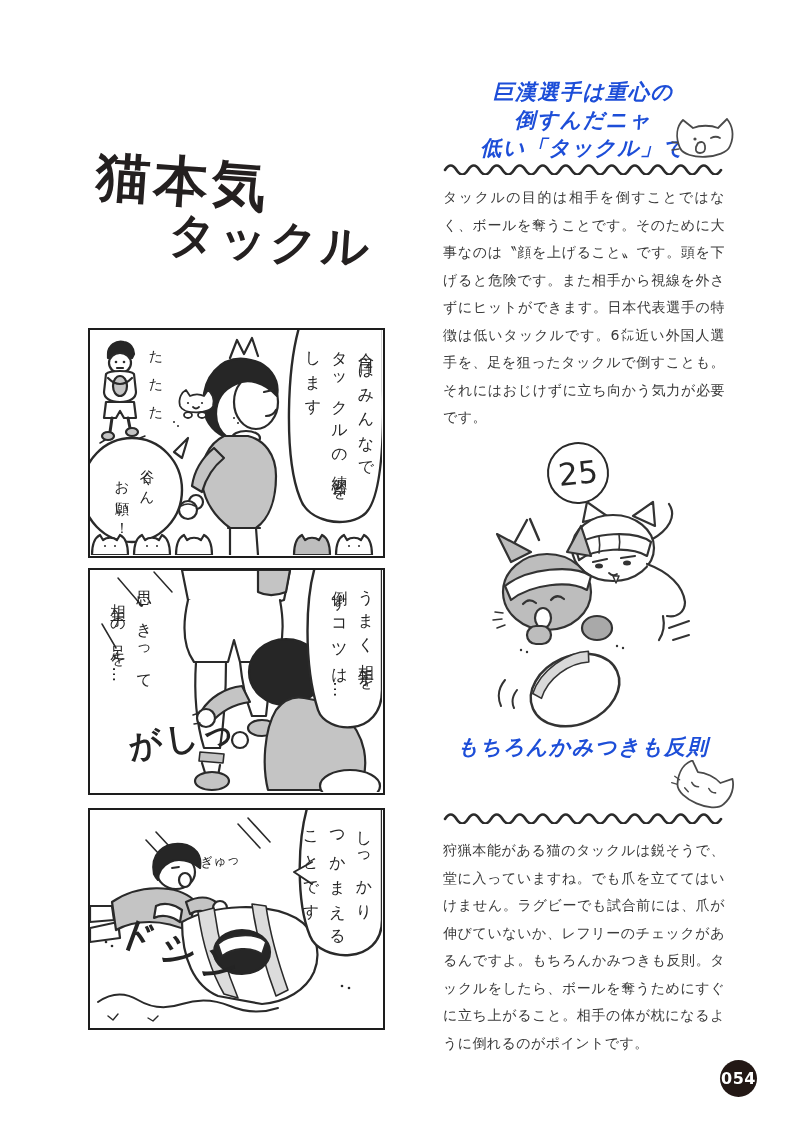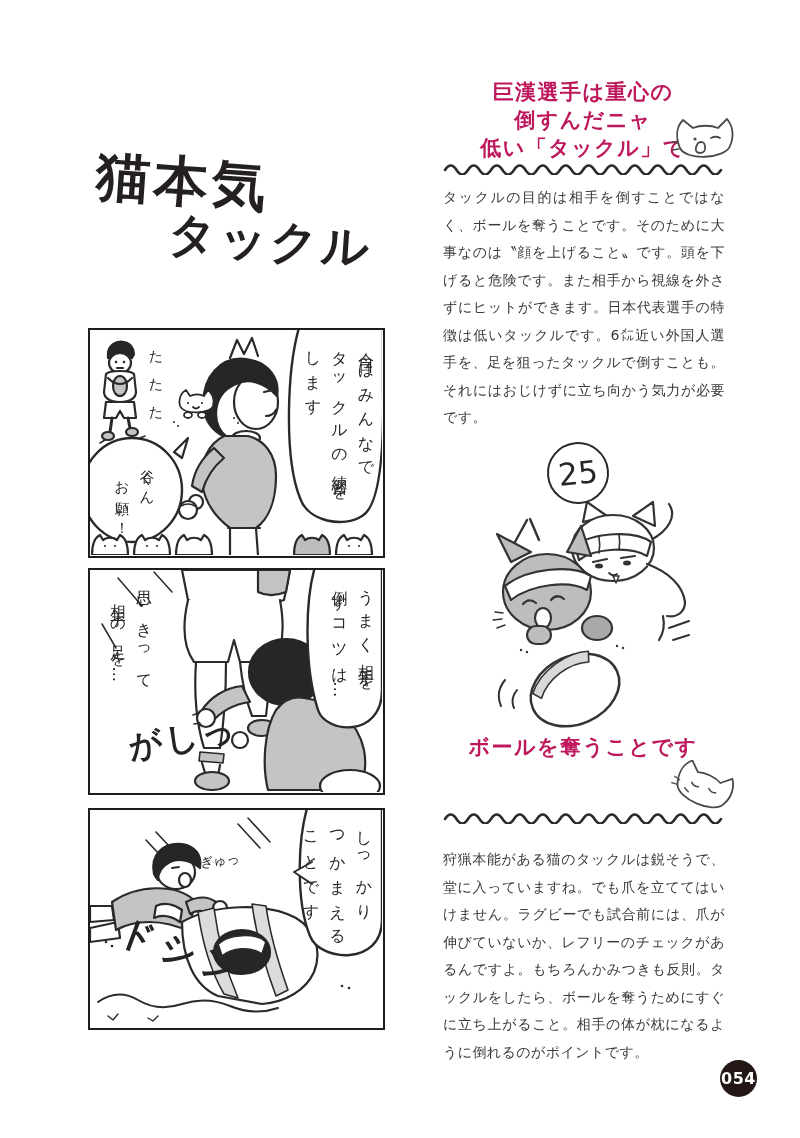--- a/index.html
+++ b/index.html
@@ -21,31 +21,31 @@
 
   
   .vtext{writing-mode:vertical-rl;text-orientation:mixed;line-height:1.1;color:#262626;}
   .vtext span{display:block;margin-left:9px;}
   .stagger span:nth-child(2){padding-top:13px;}
 
   .bubble-text{font-size:16px;letter-spacing:6px;}
   .sfx{font-weight:bold;color:#242424;white-space:nowrap;}
 
   
-  .headline{left:443px;width:280px;text-align:center;font-weight:bold;color:#be185d;
-            font-size:21px;line-height:28px;letter-spacing:1.5px;}
+  .headline{left:443px;width:280px;text-align:center;font-weight:bold;color:#1d4ed8;
+            font-size:21px;line-height:28px;letter-spacing:1.5px;font-style:italic;}
   #headline1{top:78px;}
   #headline2{top:733px;}
   .wave{left:443px;}
   #wave1{top:161px;}
   #wave2{top:810px;}
   .bodytext{left:443px;width:282px;font-size:14px;line-height:27.5px;color:#3a3a3a;
             text-align:justify;letter-spacing:0.4px;}
   #body1{top:184px;}
-  #body2{top:837px;margin-top:9px;}
+  #body2{top:837px;}
 
   #lesson-circle{left:547px;top:442px;width:58px;height:58px;border:2.6px solid #2a2a2a;
      border-radius:50%;background:#fff;display:flex;align-items:center;justify-content:center;
      font-size:31px;color:#272727;transform:rotate(-6deg);}
 
   #page-badge{left:720px;top:1060px;width:37px;height:37px;border-radius:50%;background:#231815;
      color:#fff;display:flex;align-items:center;justify-content:center;
      font-size:16px;font-weight:bold;letter-spacing:0.5px;}
 
   .cat-icon{pointer-events:none;}
@@ -277,21 +277,21 @@
 
       <g transform="rotate(-24 88 190)">
         <ellipse cx="88" cy="190" rx="46" ry="34" fill="#fff" stroke-width="2.5"></ellipse>
         <path d="M48,176 C64,158 96,152 116,160 L112,170 C94,163 68,168 54,184 Z" fill="#d9d9d9" stroke-width="1.6"></path>
       </g>
       <path d="M18,180 q-10,12 -4,26 M30,190 q-7,9 -3,18" stroke-width="2"></path>
     </g>
   </svg>
 
   <div id="headline2" class="abs headline">
-    <div>ボールを奪うことです</div>
+    <div>もちろんかみつきも反則</div>
   </div>
 
   <svg class="abs cat-icon" style="left:664px;top:760px;" width="78" height="58" viewBox="0 0 78 58">
     <g transform="rotate(26 39 29)" stroke="#4a4a4a" stroke-width="1.8" fill="none" stroke-linecap="round" stroke-linejoin="round">
       <path d="M14,36 C9,24 11,14 17,8 L27,16 C34,13 45,13 52,16 L61,7 C66,13 69,23 64,34 C59,47 20,49 14,36 Z" fill="#fff"></path>
       <path d="M26,28 q4,3 8,1 M44,26 q4,3 8,1" stroke-width="1.6"></path>
       <path d="M22,36 l5,2" stroke-width="1.4"></path>
       <path d="M8,30 l6,1 M8,37 l6,-1" stroke-width="1.3"></path>
     </g>
   </svg>

